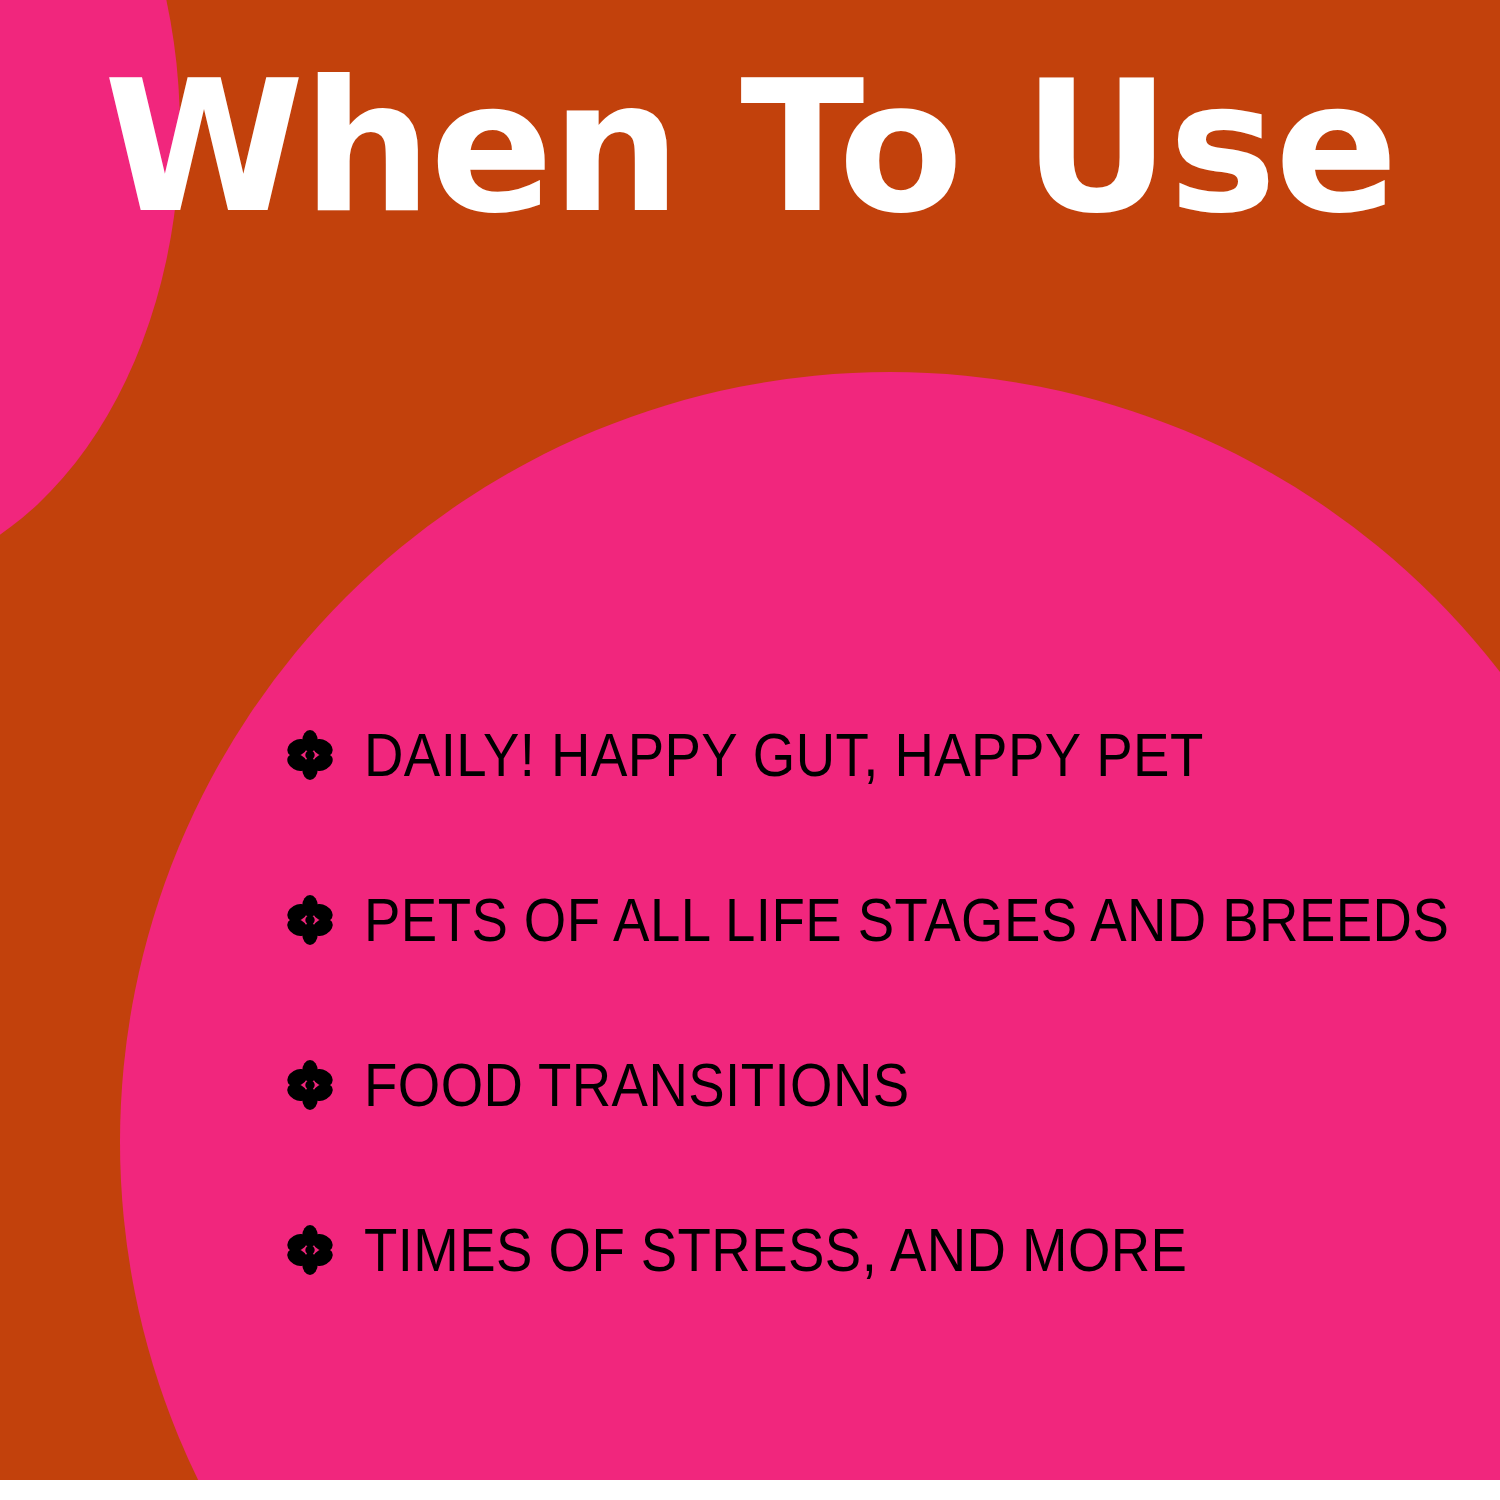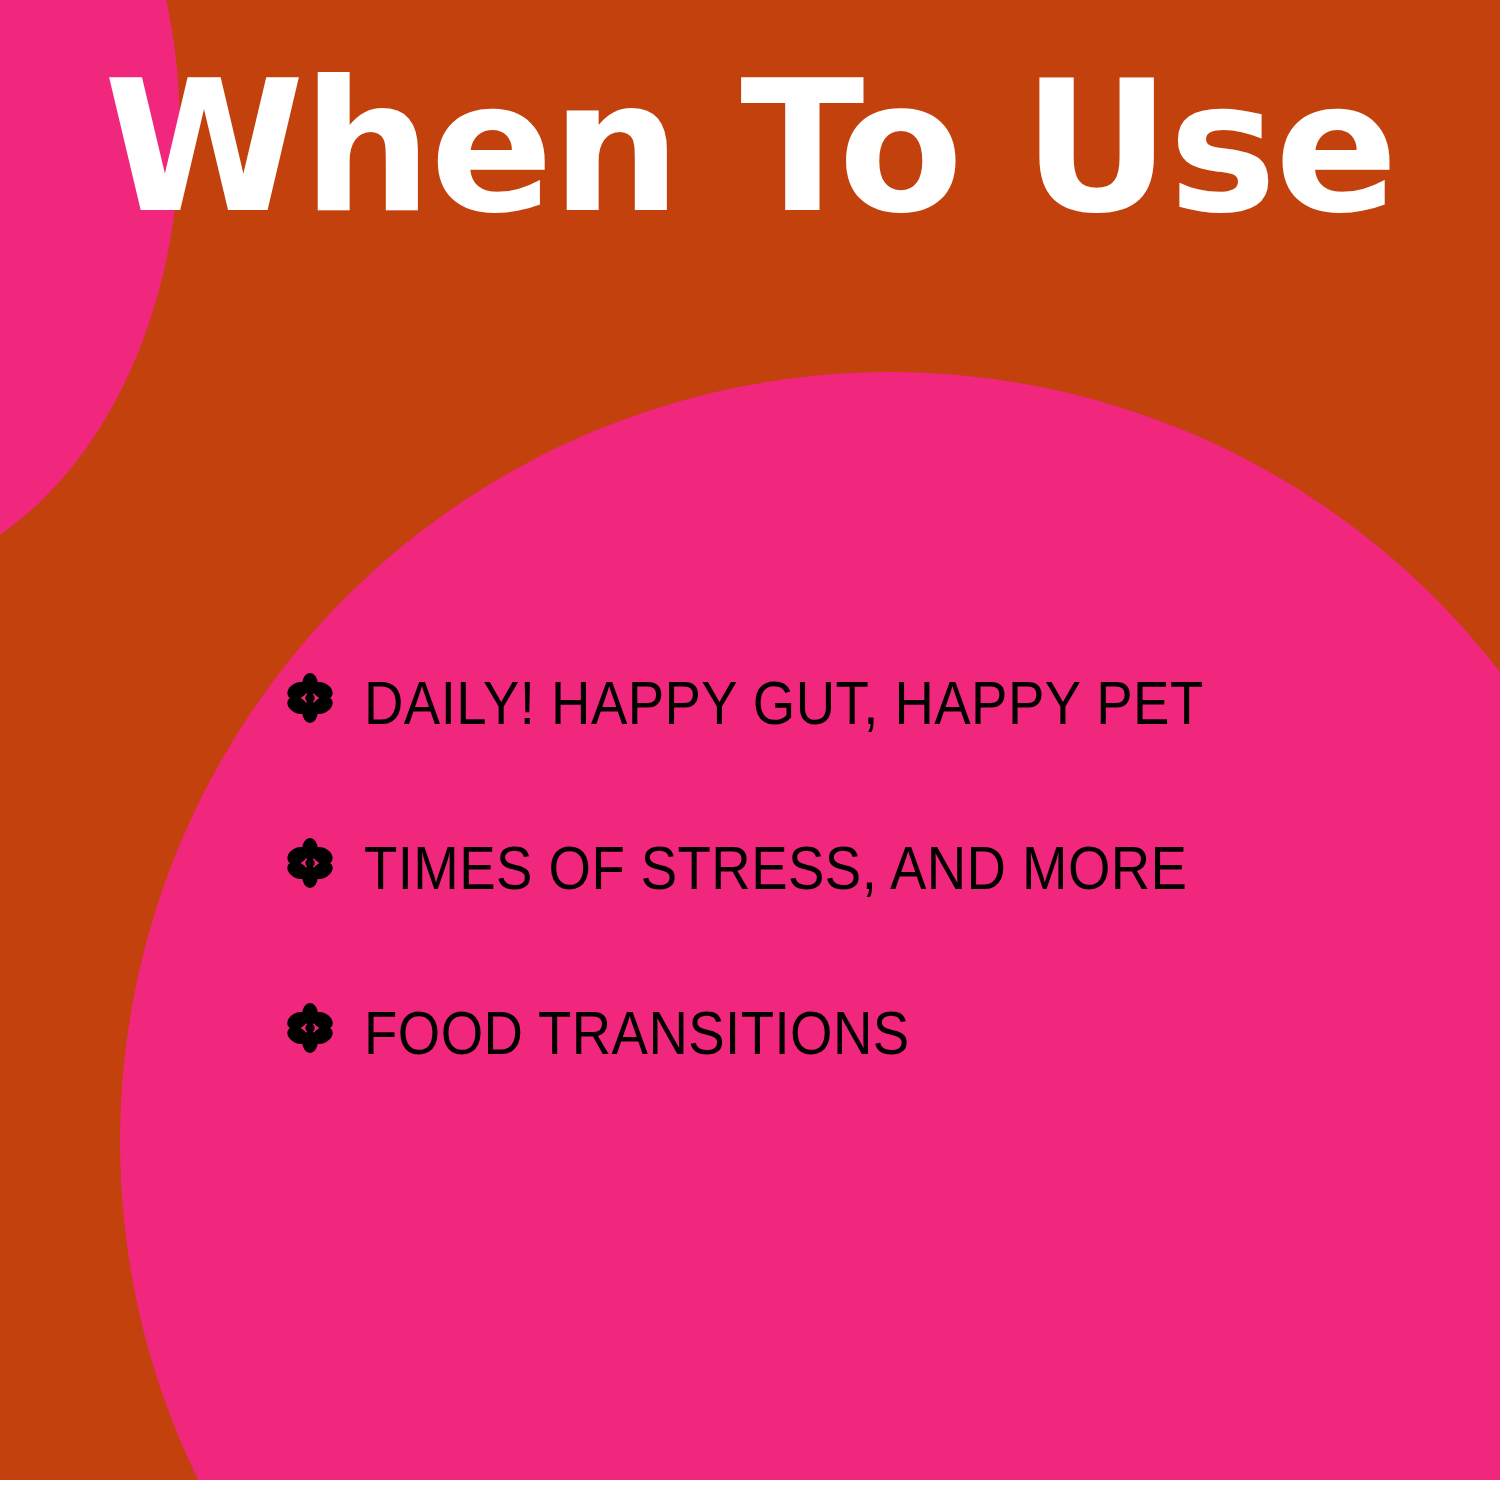--- a/index.html
+++ b/index.html
@@ -57,20 +57,21 @@
     position: absolute;
     left: 284px;
     top: 672px;
     width: 1180px;
     margin: 0;
     padding: 0;
     list-style: none;
   }
   .bullet-item {
     display: flex;
+    align-items: center;
     height: 165px;
   }
   .bullet-marker {
     flex: 0 0 auto;
     width: 52px;
     height: 52px;
     margin-right: 28px;
     display: block;
   }
   .bullet-text {
@@ -107,50 +108,66 @@
             <ellipse cx="74" cy="64" rx="15" ry="21" transform="rotate(60 74 64)"></ellipse>
             <ellipse cx="26" cy="64" rx="15" ry="21" transform="rotate(-60 26 64)"></ellipse>
             <ellipse cx="74" cy="36" rx="15" ry="21" transform="rotate(-60 74 36)"></ellipse>
             <circle cx="50" cy="50" r="9"></circle>
           </g>
         </svg>
       </span>
       <span class="bullet-text">DAILY! HAPPY GUT, HAPPY PET</span>
     </li>
 
+    <li class="bullet-item">
+      <span class="bullet-marker">
+        <svg viewBox="0 0 100 100" width="52" height="52" aria-hidden="true">
+          <g fill="#000000">
+            <ellipse cx="50" cy="23" rx="15" ry="21"></ellipse>
+            <ellipse cx="50" cy="77" rx="15" ry="21"></ellipse>
+            <ellipse cx="26" cy="36" rx="15" ry="21" transform="rotate(60 26 36)"></ellipse>
+            <ellipse cx="74" cy="64" rx="15" ry="21" transform="rotate(60 74 64)"></ellipse>
+            <ellipse cx="26" cy="64" rx="15" ry="21" transform="rotate(-60 26 64)"></ellipse>
+            <ellipse cx="74" cy="36" rx="15" ry="21" transform="rotate(-60 74 36)"></ellipse>
+            <circle cx="50" cy="50" r="9"></circle>
+          </g>
+        </svg>
+      </span>
+      <span class="bullet-text">PETS OF ALL LIFE STAGES AND BREEDS</span>
+    </li>
 
+
+    <li class="bullet-item">
+      <span class="bullet-marker">
+        <svg viewBox="0 0 100 100" width="52" height="52" aria-hidden="true">
+          <g fill="#000000">
+            <ellipse cx="50" cy="23" rx="15" ry="21"></ellipse>
+            <ellipse cx="50" cy="77" rx="15" ry="21"></ellipse>
+            <ellipse cx="26" cy="36" rx="15" ry="21" transform="rotate(60 26 36)"></ellipse>
+            <ellipse cx="74" cy="64" rx="15" ry="21" transform="rotate(60 74 64)"></ellipse>
+            <ellipse cx="26" cy="64" rx="15" ry="21" transform="rotate(-60 26 64)"></ellipse>
+            <ellipse cx="74" cy="36" rx="15" ry="21" transform="rotate(-60 74 36)"></ellipse>
+            <circle cx="50" cy="50" r="9"></circle>
+          </g>
+        </svg>
+      </span>
+      <span class="bullet-text">FOOD TRANSITIONS</span>
+    </li>
 
     <li class="bullet-item">
       <span class="bullet-marker">
         <svg viewBox="0 0 100 100" width="52" height="52" aria-hidden="true">
           <g fill="#000000">
             <ellipse cx="50" cy="23" rx="15" ry="21"></ellipse>
             <ellipse cx="50" cy="77" rx="15" ry="21"></ellipse>
             <ellipse cx="26" cy="36" rx="15" ry="21" transform="rotate(60 26 36)"></ellipse>
             <ellipse cx="74" cy="64" rx="15" ry="21" transform="rotate(60 74 64)"></ellipse>
             <ellipse cx="26" cy="64" rx="15" ry="21" transform="rotate(-60 26 64)"></ellipse>
             <ellipse cx="74" cy="36" rx="15" ry="21" transform="rotate(-60 74 36)"></ellipse>
             <circle cx="50" cy="50" r="9"></circle>
           </g>
         </svg>
       </span>
       <span class="bullet-text">TIMES OF STRESS, AND MORE</span>
     </li>
 
-    <li class="bullet-item">
-      <span class="bullet-marker">
-        <svg viewBox="0 0 100 100" width="52" height="52" aria-hidden="true">
-          <g fill="#000000">
-            <ellipse cx="50" cy="23" rx="15" ry="21"></ellipse>
-            <ellipse cx="50" cy="77" rx="15" ry="21"></ellipse>
-            <ellipse cx="26" cy="36" rx="15" ry="21" transform="rotate(60 26 36)"></ellipse>
-            <ellipse cx="74" cy="64" rx="15" ry="21" transform="rotate(60 74 64)"></ellipse>
-            <ellipse cx="26" cy="64" rx="15" ry="21" transform="rotate(-60 26 64)"></ellipse>
-            <ellipse cx="74" cy="36" rx="15" ry="21" transform="rotate(-60 74 36)"></ellipse>
-            <circle cx="50" cy="50" r="9"></circle>
-          </g>
-        </svg>
-      </span>
-      <span class="bullet-text">FOOD TRANSITIONS</span>
-    </li>
-
   </ul>
 </div>
 
 </body></html>

